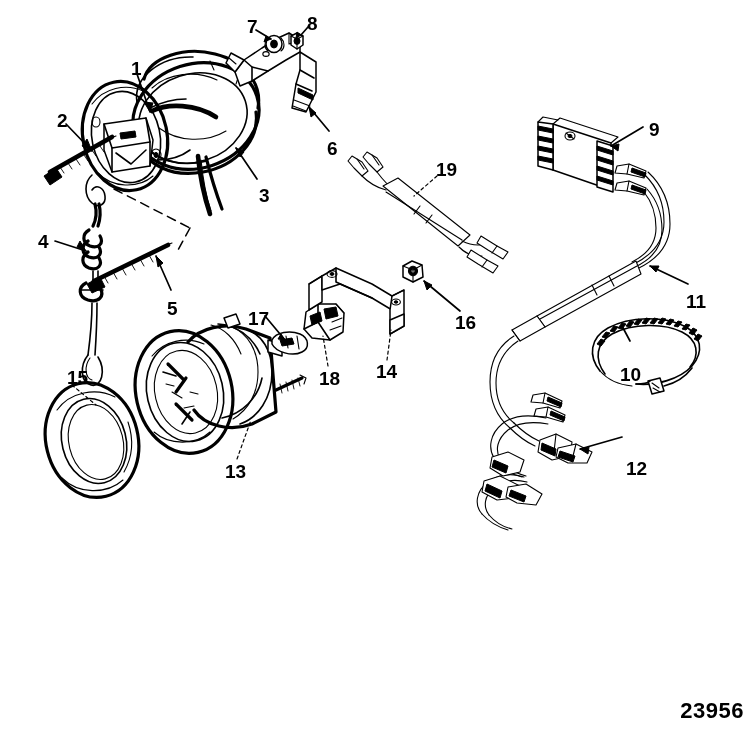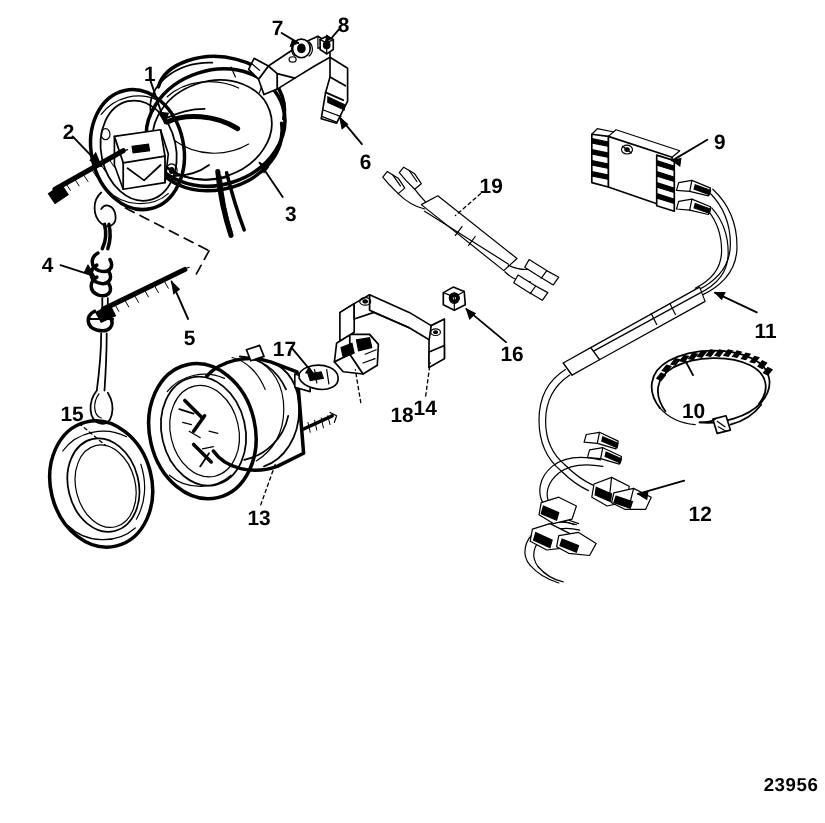--- a/index.html
+++ b/index.html
@@ -24,21 +24,21 @@
     line-height:1;
     letter-spacing:0px;
     white-space:nowrap;
     user-select:none;
   }
   #figure-number{
     position:absolute;
     right:6px;bottom:24px;
     font-family:"Liberation Sans", sans-serif;
     font-weight:bold;
-    font-size:17px;
+    font-size:22px;
     color:#000000;
     letter-spacing:0.5px;
   }
   svg{display:block;}
   .ln{fill:none;stroke:#000;stroke-width:1.6;stroke-linecap:round;stroke-linejoin:round;}
   .ln-thin{fill:none;stroke:#000;stroke-width:1.1;stroke-linecap:round;stroke-linejoin:round;}
   .ln-hair{fill:none;stroke:#000;stroke-width:0.9;stroke-linecap:round;stroke-linejoin:round;}
   .ln-fat{fill:none;stroke:#000;stroke-width:3.2;stroke-linecap:round;stroke-linejoin:round;}
   .ln-fatter{fill:none;stroke:#000;stroke-width:4.6;stroke-linecap:round;stroke-linejoin:round;}
   .leader{fill:none;stroke:#000;stroke-width:1.7;stroke-linecap:round;}
@@ -492,21 +492,21 @@
   <div class="callout" style="left:167px;top:299px;">5</div>
   <div class="callout" style="left:327px;top:139px;">6</div>
   <div class="callout" style="left:247px;top:17px;">7</div>
   <div class="callout" style="left:307px;top:14px;">8</div>
   <div class="callout" style="left:649px;top:120px;">9</div>
   <div class="callout" style="left:620px;top:349px;margin-top:16px;">10</div>
   <div class="callout" style="left:686px;top:292px;">11</div>
   <div class="callout" style="left:626px;top:459px;">12</div>
   <div class="callout" style="left:225px;top:462px;text-align:center;">13</div>
   <div class="callout" style="left:376px;top:362px;">14</div>
-  <div class="callout" style="left:55px;top:368px;text-align:center;">15</div>
+  <div class="callout" style="left:67px;top:368px;text-align:center;">15</div>
   <div class="callout" style="left:455px;top:313px;">16</div>
   <div class="callout" style="left:248px;top:309px;">17</div>
-  <div class="callout" style="left:319px;top:369px;margin-left:36px;">18</div>
+  <div class="callout" style="left:319px;top:369px;">18</div>
   <div class="callout" style="left:436px;top:160px;">19</div>
 
   <div id="figure-number">23956</div>
 
 </div>
 
 </body></html>

